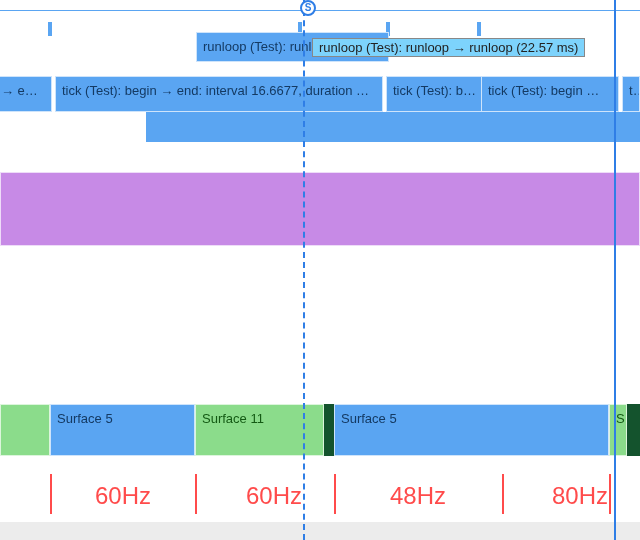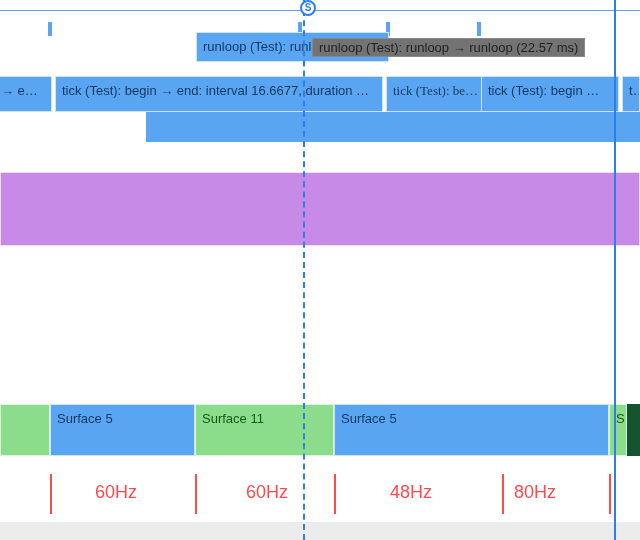--- a/index.html
+++ b/index.html
@@ -32,21 +32,21 @@
   .purple{ background: #c78ae6; }
   .white-block { background: #fff; border: 1px solid #fff; }
   .tiny-tick {
     position: absolute;
     top: 22px;
     width: 4px; height: 14px;
     background: #5aa5f2;
   }
   .tooltip {
     position: absolute;
-    background: #737373;
+    background: #7dd3fc;
     border: 1px solid #888;
     padding: 1px 6px;
     font-size: 13px;
     white-space: nowrap;
     z-index: 50;
   }
   .vline-dashed {
     position: absolute;
     top: 0; bottom: 0;
     border-left: 2px dashed #2f7ee6;
@@ -68,21 +68,21 @@
     text-align: center;
     font-weight: 600;
   }
   .top-rule {
     position: absolute;
     left: 0; right: 0;
     border-top: 1px solid #5aa5f2;
   }
   .hz {
     position: absolute;
-    font-size: 18px;
+    font-size: 24px;
     color: #ff4b4b;
     font-weight: 400;
   }
   .hz-tick {
     position: absolute;
     width: 2px;
     background: #ff4b4b;
   }
   .footer {
     position: absolute;
@@ -102,55 +102,55 @@
 
 <div class="row" style="top:32px; height:30px;">
   <div class="block blue" style="left:196px; width:193px;">runloop (Test): runl…</div>
 </div>
 
 <div class="tooltip" style="top:38px; left:312px;">runloop (Test): runloop → runloop (22.57 ms)</div>
 
 <div class="row" style="top:76px; height:36px;">
   <div class="block blue" style="left:-40px; width:92px;">…gin → en…</div>
   <div class="block blue" style="left:55px;  width:328px;">tick (Test): begin → end: interval 16.6677, duration 0.0167</div>
-  <div class="block blue" style="left:386px; width:104px;font-family:Liberation Serif, serif;">tick (Test): be…</div>
+  <div class="block blue" style="left:386px; width:104px;">tick (Test): be…</div>
   <div class="block blue" style="left:481px; width:138px;">tick (Test): begin → en…</div>
   <div class="block blue" style="left:622px; width:18px;">tic</div>
 </div>
 
 <div class="row" style="top:112px; height:30px; background:#5aa5f2;">
   <div class="block white-block" style="left:0; width:146px;"></div>
 </div>
 
 <div class="row" style="top:172px; height:74px;">
   <div class="block purple" style="left:0; width:640px;"></div>
 </div>
 
 <div class="row" style="top:404px; height:52px; background:#14532d;">
   <div class="block green" style="left:0;   width:50px;"></div>
   <div class="block blue" style="left:50px; width:145px;">Surface 5</div>
-  <div class="block green" style="left:195px; width:139px;">
+  <div class="block green" style="left:195px; width:129px;">
     <span>Surface 11</span>
   </div>
   <div class="block blue" style="left:334px; width:275px;">Surface 5</div>
   <div class="block green" style="left:609px; width:18px;">
     <span>Sur</span>
   </div>
 </div>
 
 <div class="row" style="top:474px; height:50px;">
   <div class="hz-tick" style="left:50px;  top:0; height:40px;"></div>
   <div class="hz-tick" style="left:195px; top:0; height:40px;"></div>
   <div class="hz-tick" style="left:334px; top:0; height:40px;"></div>
   <div class="hz-tick" style="left:502px; top:0; height:40px;"></div>
   <div class="hz-tick" style="left:609px; top:0; height:40px;"></div>
   <span class="hz" style="left:95px;  top:8px;">60Hz</span>
   <span class="hz" style="left:246px; top:8px;">60Hz</span>
   <span class="hz" style="left:390px; top:8px;text-align:center;">48Hz</span>
-  <span class="hz" style="left:514px; top:8px;">80Hz</span>
+  <span class="hz" style="left:552px; top:8px;">80Hz</span>
 </div>
 
 <div class="footer" style="top:522px; height:18px;"></div>
 
 <div class="vline-dashed" style="left:303px;"></div>
 <div class="vline-solid" style="left:614px;"></div>
 
 <div class="marker-s" style="top:0px; left:300px;">S</div>
 
 </body></html>

